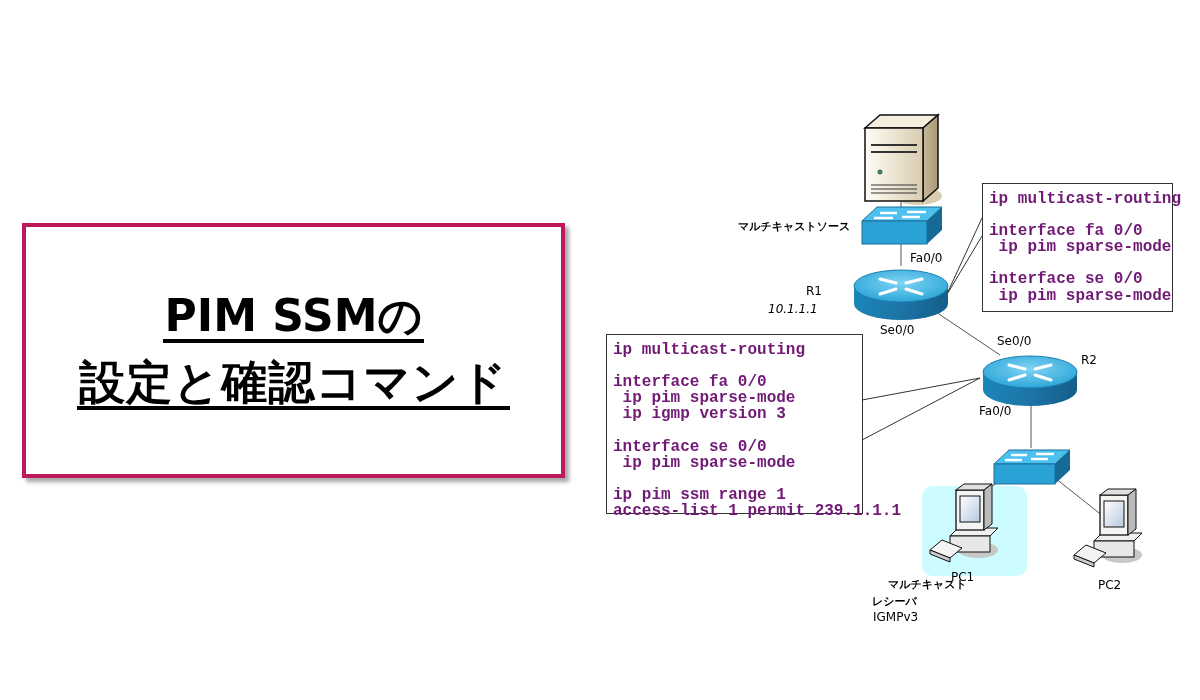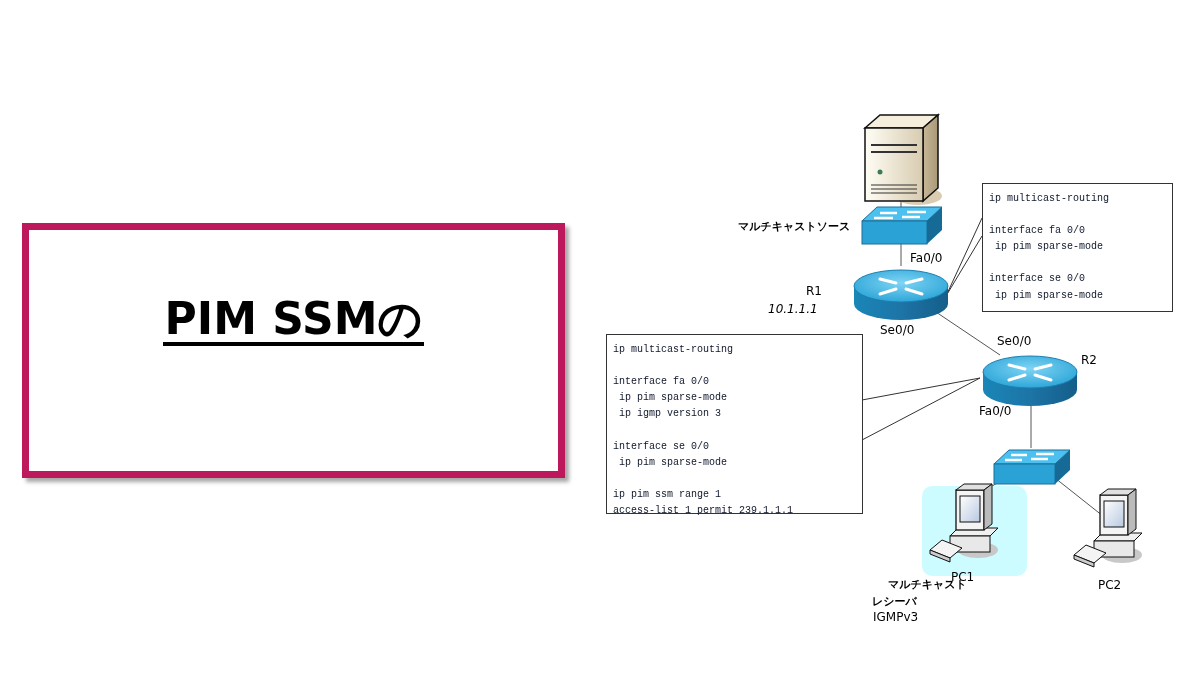--- a/index.html
+++ b/index.html
@@ -1,53 +1,54 @@
 <!DOCTYPE html>
 <html><head>
 <meta charset="utf-8">
 <style>
   html, body { margin:0; padding:0; background:#ffffff; }
   body { width:1200px; height:700px; position:relative; overflow:hidden;
          font-family:"DejaVu Sans", "Liberation Sans", sans-serif; }
   .title-card {
     position:absolute; left:22px; top:223px; width:543px; height:255px;
-    background:#ffffff; border:7px solid #be185d;
+    background:#ffffff; border:4px solid #be185d;
     box-shadow:4px 4px 4px rgba(0,0,0,0.35);
     box-sizing:border-box;
   }
   .title-line {
     position:absolute; left:0; right:0; text-align:center;
     font-family:"DejaVu Sans", sans-serif; font-weight:bold; color:#000;
   }
   .title-line span {
     border-bottom:4px solid #000; padding:0 2px 0px 2px; line-height:1.05;
     display:inline-block;
   }
   .title-l1 { top:63px; font-size:44px; }
   .title-l2 { top:128px; font-size:46px; letter-spacing:1px; }
   svg.diagram { position:absolute; left:0; top:0; }
   .code-box {
     position:absolute; background:#fff; border:1px solid #333;
     font-family:"Liberation Mono", "DejaVu Sans Mono", monospace;
-    font-size:10px; color:#0f172a; white-space:pre; line-height:16.1px;
-    box-sizing:border-box; padding:7px 6px;
+    font-size:16px; color:#701a75; white-space:pre; line-height:16.1px;
+    box-sizing:border-box; padding:7px 6px;font-weight:bold;
   }
   .label {
     position:absolute; font-family:"DejaVu Sans", "Liberation Sans", sans-serif;
     font-size:12px; color:#000; white-space:nowrap;
   }
   .label.small { font-size:10.5px;margin-top:48px; }
   .label.bold { font-weight:bold; font-size:11px; }
   .label.center { text-align:left; }
 </style>
 </head>
 <body>
 
 <div class="title-card">
   <div class="title-line title-l1"><span>PIM SSMの</span></div>
+  <div class="title-line title-l2"><span>設定と確認コマンド</span></div>
 </div>
 
 <svg class="diagram" width="1200" height="700" viewBox="0 0 1200 700">
   <defs>
     <linearGradient id="srvFront" x1="0" y1="0" x2="1" y2="0">
       <stop offset="0" stop-color="#fffdf5"></stop>
       <stop offset="1" stop-color="#d8ccb0"></stop>
     </linearGradient>
     <linearGradient id="srvSide" x1="0" y1="0" x2="1" y2="0">
       <stop offset="0" stop-color="#c8b898"></stop>

